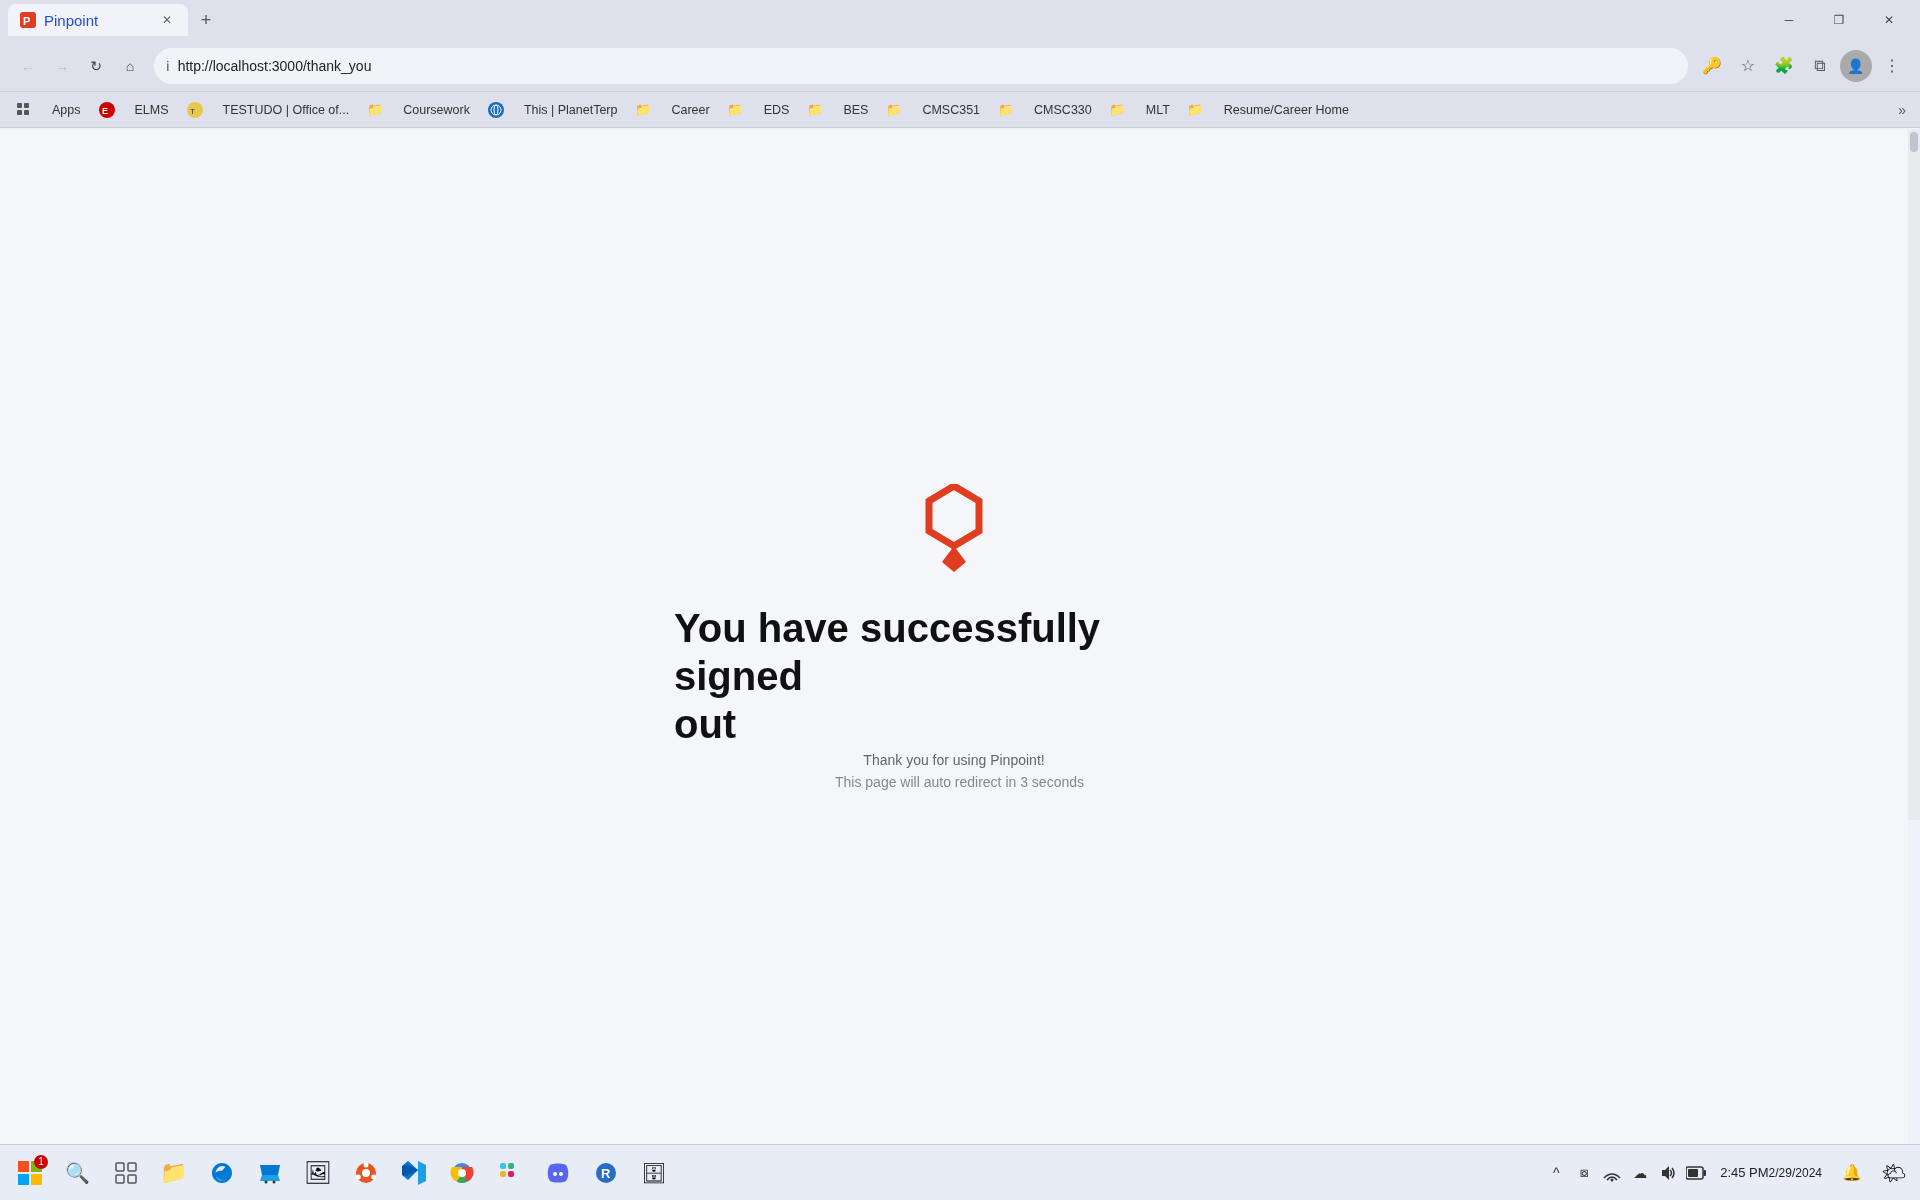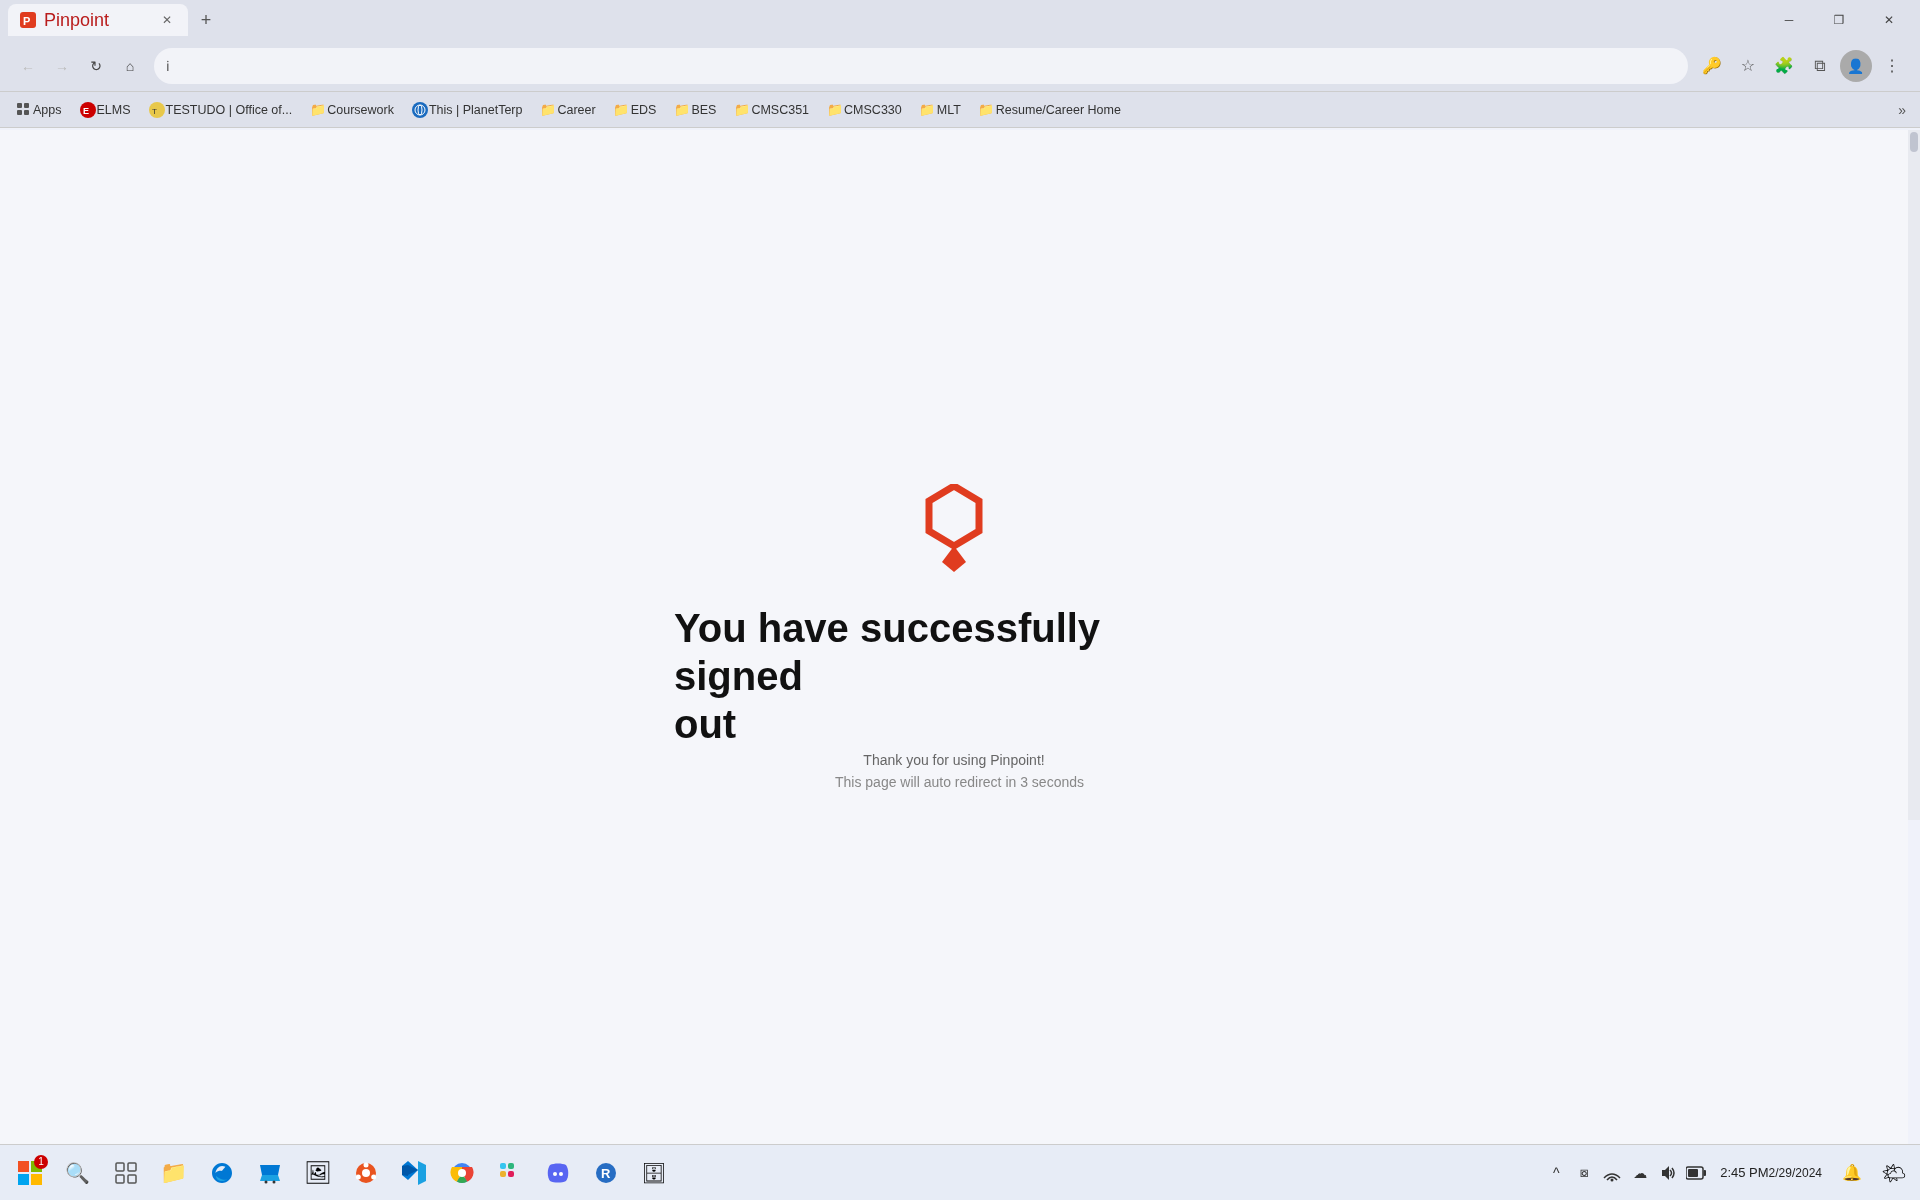--- a/index.html
+++ b/index.html
@@ -32,22 +32,22 @@
       position: relative;
     }
     .tab-favicon {
       width: 16px;
       height: 16px;
       display: flex;
       align-items: center;
       justify-content: center;
     }
     .tab-title {
-      font-size: 18px;
-      color: #b91c1c;
+      font-size: 15px;
+      color: #1d4ed8;
       flex: 1;
       overflow: hidden;
       white-space: nowrap;
       text-overflow: ellipsis;
     }
     .tab-close {
       width: 18px;
       height: 18px;
       border-radius: 50%;
       display: flex;
@@ -159,21 +159,21 @@
       height: 36px;
       display: flex;
       align-items: center;
       padding: 0 8px;
       gap: 2px;
       border-bottom: 1px solid #ccc;
     }
     .bookmark-item {
       display: flex;
       align-items: center;
-      gap: 1px;
+      gap: 20px;
       padding: 4px 8px;
       border-radius: 4px;
       cursor: pointer;
       font-size: 12.5px;
       color: #333;
       white-space: nowrap;
     }
     .bookmark-favicon {
       width: 16px;
       height: 16px;
@@ -382,20 +382,21 @@
 
 <div class="address-bar">
   <div class="nav-btn-left">
     <div class="nav-btn disabled">←</div>
     <div class="nav-btn disabled">→</div>
     <div class="nav-btn">↻</div>
     <div class="nav-btn">⌂</div>
   </div>
   <div class="url-bar">
     <span class="url-icon">ℹ</span>
+    <span class="url-text">http://localhost:3000/thank_you</span>
   </div>
   <div class="address-bar-actions">
     <div class="addr-btn">🔑</div>
     <div class="addr-btn">☆</div>
     <div class="addr-btn">🧩</div>
     <div class="addr-btn">⧉</div>
     <div class="avatar-btn">👤</div>
     <div class="addr-btn">⋮</div>
   </div>
 </div>

